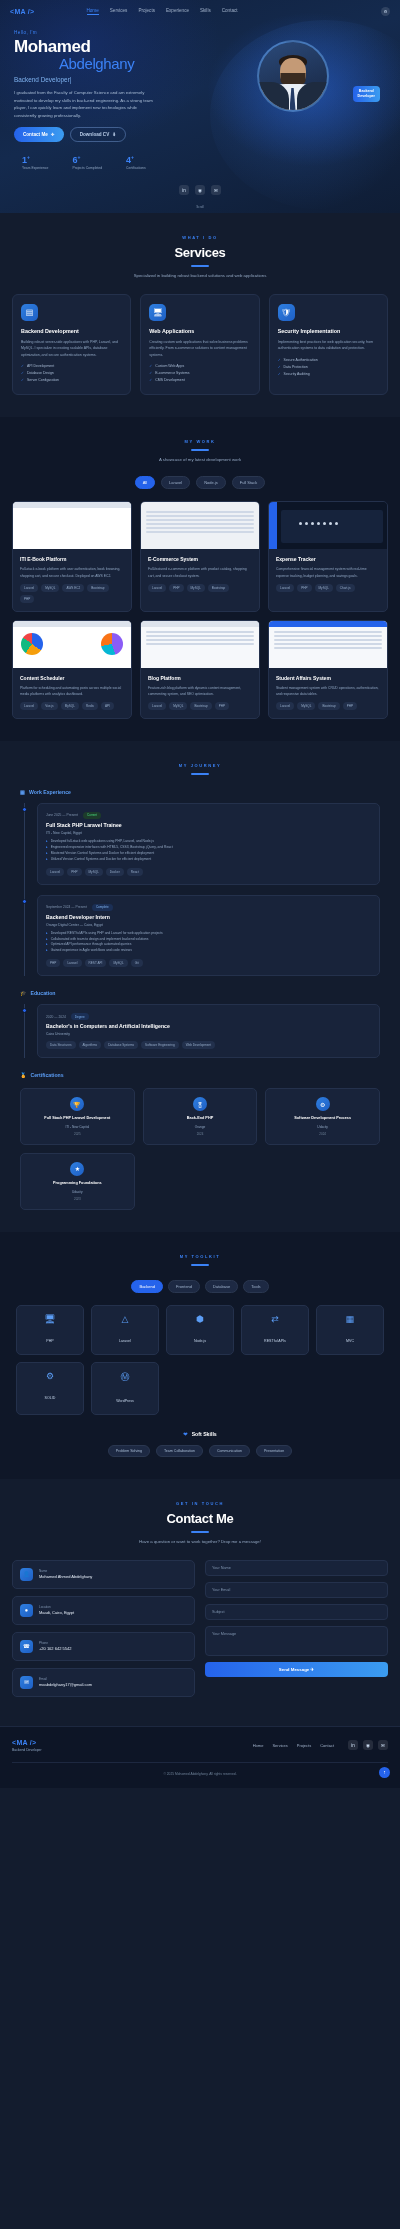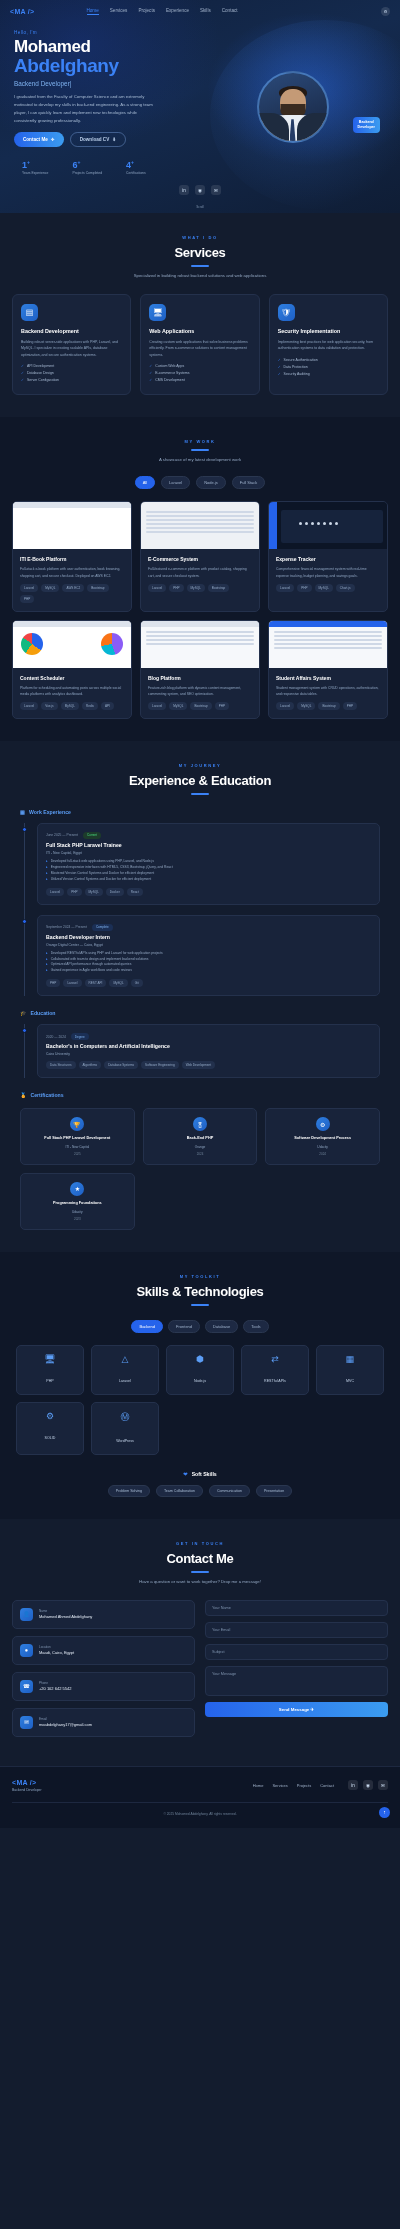--- a/index.html
+++ b/index.html
@@ -36,25 +36,25 @@
     background:
       radial-gradient(ellipse 150px 110px at 78% 42%, rgba(37,99,235,.40), transparent 70%),
       radial-gradient(ellipse 200px 150px at 20% 20%, rgba(30,64,175,.30), transparent 70%),
       linear-gradient(160deg, #10203c 0%, #142a4e 45%, #0f1d35 100%);
     overflow: hidden;
   }
   .hero:after{
     content:""; position:absolute; right:-40px; top:20px; width:230px; height:190px;
     border-radius:50%; background:radial-gradient(circle at 40% 40%, rgba(59,130,246,.22), transparent 65%);
   }
-  .hero-inner { position: relative; z-index: 3; display: flex; align-items: center; }
+  .hero-inner { position: relative; z-index: 3; display: flex; }
   .hero-left { width: 185px; }
   .hello { font-size: 4.6px; color: #3b82f6; letter-spacing: .4px; margin-bottom: 3px; }
   .name1 { font-size: 17px; font-weight: 700; color: #ffffff; line-height: 1.05; letter-spacing: -.4px; }
-  .name2 { font-size: 19px; font-weight: 700; color: #3b82f6; line-height: 1.05; letter-spacing: -.4px; margin-bottom: 4px; }
+  .name2 { font-size: 15px; font-weight: 400; color: #3b82f6; line-height: 1.05; letter-spacing: -.4px; margin-bottom: 4px; margin-left: 45px; }
   .role { font-size: 6.4px; color: #7fb2ef; margin-bottom: 6px; }
   .role .caret { color:#7fb2ef; }
   .bio { font-size: 4.3px; line-height: 1.85; color: #a9bdd6; width: 140px; margin-bottom: 7px; }
   .hero-btns { display: flex; gap: 6px; margin-bottom: 12px; }
   .btn {
     font-size: 4.6px; padding: 4px 9px; border-radius: 9px;
     display: inline-flex; align-items: center; gap: 3px; font-weight: 700;
   }
   .btn-primary { background: linear-gradient(90deg,#2563eb,#3b9cf0); color: #fff; }
   .btn-ghost { border: 1px solid rgba(120,160,220,.45); color: #b9cde8; }
@@ -482,21 +482,20 @@
             <span class="tag">Bootstrap</span>
             <span class="tag">PHP</span>
           </div>
         </div>
       </div>
     </div>
   </section>
 
   <section class="section sec-dark">
     <div class="eyebrow">MY JOURNEY</div>
-    <h2 class="sec-title">Experience &amp; Education</h2>
     <div class="underline"></div>
 
     <div class="exp-block">
       <div class="exp-head">
         <span>▦</span>
         <span>Work Experience</span>
       </div>
       <div class="tl">
         <div class="tl-item">
           <div class="tl-dot"></div>
@@ -627,21 +626,20 @@
           <div class="cert-name">Programming Foundations</div>
           <div class="cert-org">Udacity</div>
           <div class="cert-date">2023</div>
         </div>
       </div>
     </div>
   </section>
 
   <section class="section sec-darker">
     <div class="eyebrow">MY TOOLKIT</div>
-    <h2 class="sec-title">Skills &amp; Technologies</h2>
     <div class="underline"></div>
 
     <div class="skill-tabs">
       <div class="chip active">Backend</div>
       <div class="chip">Frontend</div>
       <div class="chip">Database</div>
       <div class="chip">Tools</div>
     </div>
 
     <div class="sgrid">

